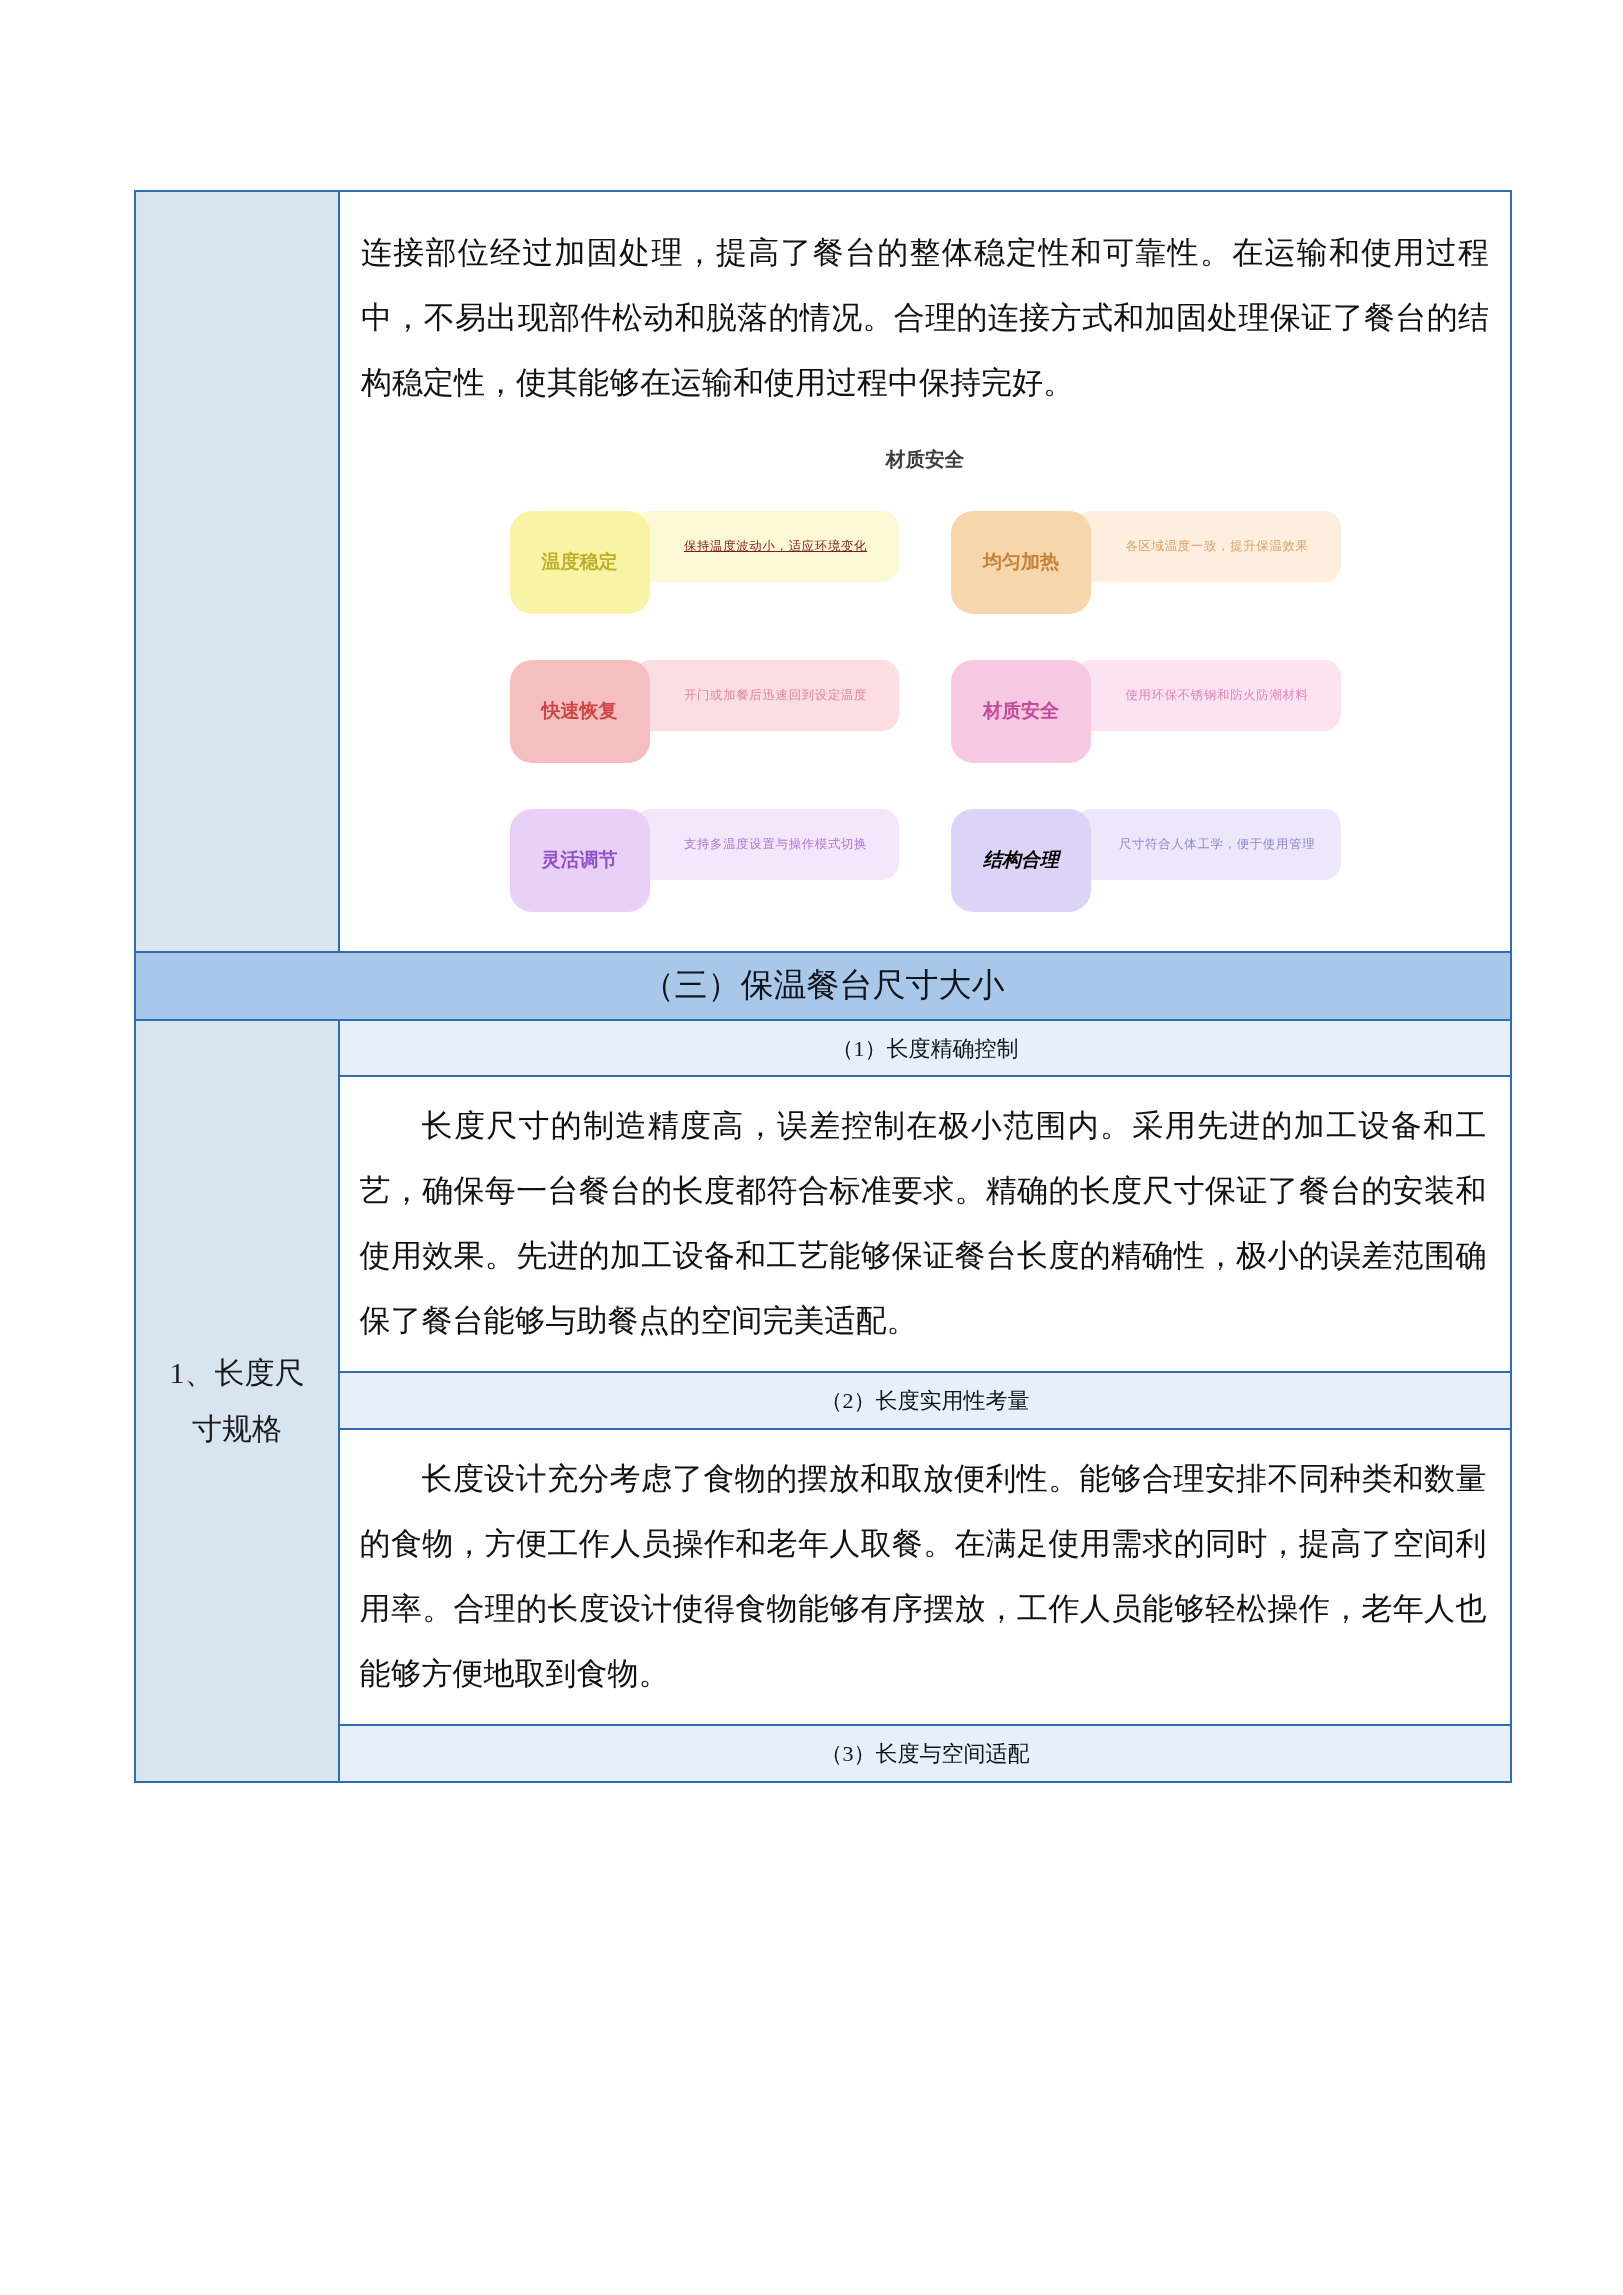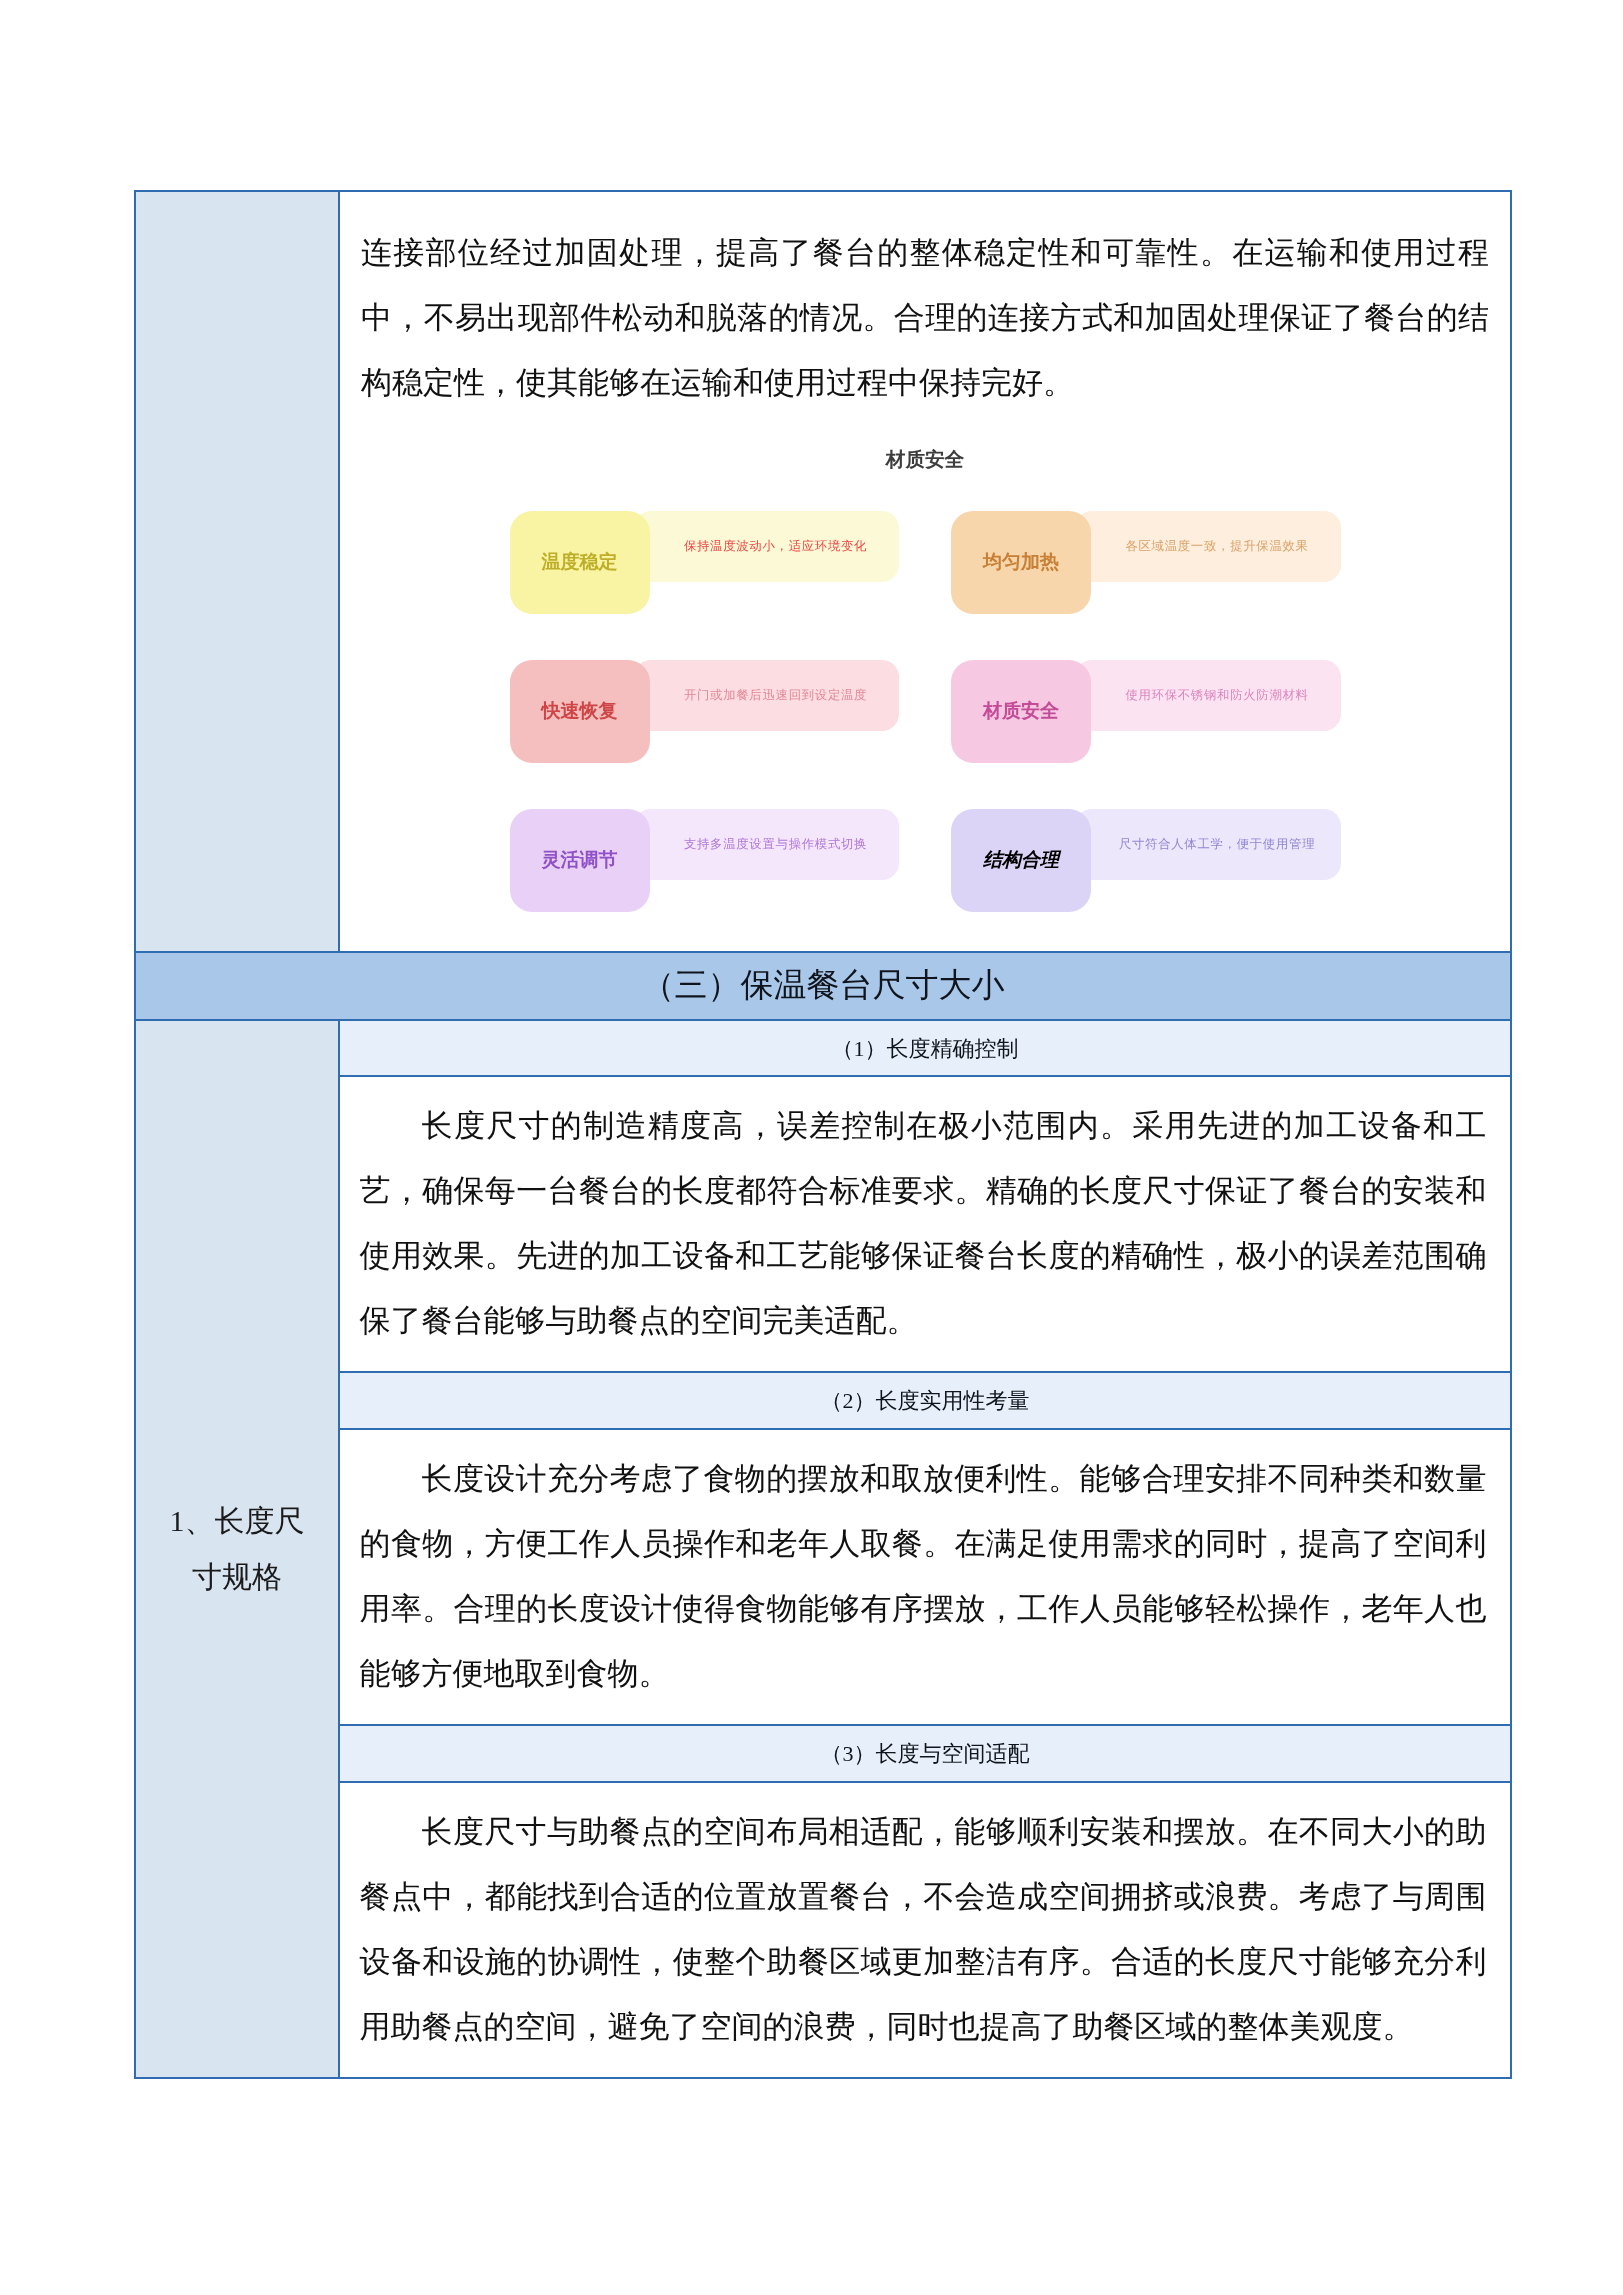--- a/index.html
+++ b/index.html
@@ -87,21 +87,21 @@
       <div class="left-cell" style="background: rgb(217, 228, 241);"></div>
       <div class="content-cell">
         <p class="para">连接部位经过加固处理，提高了餐台的整体稳定性和可靠性。在运输和使用过程中，不易出现部件松动和脱落的情况。合理的连接方式和加固处理保证了餐台的结构稳定性，使其能够在运输和使用过程中保持完好。</p>
 
         <div class="diagram">
           <div class="diagram-title">材质安全</div>
           <div class="cards">
 
             <div class="card">
               <div class="card-label" style="background: rgb(248, 244, 163); color: rgb(191, 174, 42);">温度稳定</div>
-              <div class="card-desc" style="background: rgb(252, 250, 214); color: #ef4444;">保持温度波动小，适应环境变化</div>
+              <div class="card-desc" style="background: rgb(252, 250, 214); color: #7f1d1d; text-decoration: underline;">保持温度波动小，适应环境变化</div>
             </div>
 
             <div class="card">
               <div class="card-label" style="background: rgb(248, 214, 171); color: rgb(199, 127, 53);">均匀加热</div>
               <div class="card-desc" style="background: rgb(253, 238, 221); color: rgb(219, 162, 104);">各区域温度一致，提升保温效果</div>
             </div>
 
             <div class="card">
               <div class="card-label" style="background: rgb(246, 191, 191); color: rgb(207, 69, 69);">快速恢复</div>
               <div class="card-desc" style="background: rgb(251, 221, 226); color: rgb(226, 136, 150);">开门或加餐后迅速回到设定温度</div>
@@ -139,22 +139,19 @@
         <div class="para-block">
           <p class="para indent">长度尺寸的制造精度高，误差控制在极小范围内。采用先进的加工设备和工艺，确保每一台餐台的长度都符合标准要求。精确的长度尺寸保证了餐台的安装和使用效果。先进的加工设备和工艺能够保证餐台长度的精确性，极小的误差范围确保了餐台能够与助餐点的空间完美适配。</p>
         </div>
 
         <div class="subheader" style="background: rgb(231, 240, 250);">（2）长度实用性考量</div>
         <div class="para-block">
           <p class="para indent">长度设计充分考虑了食物的摆放和取放便利性。能够合理安排不同种类和数量的食物，方便工作人员操作和老年人取餐。在满足使用需求的同时，提高了空间利用率。合理的长度设计使得食物能够有序摆放，工作人员能够轻松操作，老年人也能够方便地取到食物。</p>
         </div>
 
         <div class="subheader" style="background: rgb(231, 240, 250);">（3）长度与空间适配</div>
-        <div class="para-block">
-          <p class="para indent">长度尺寸与助餐点的空间布局相适配，能够顺利安装和摆放。在不同大小的助餐点中，都能找到合适的位置放置餐台，不会造成空间拥挤或浪费。考虑了与周围设备和设施的协调性，使整个助餐区域更加整洁有序。合适的长度尺寸能够充分利用助餐点的空间，避免了空间的浪费，同时也提高了助餐区域的整体美观度。</p>
-        </div>
 
       </div>
     </div>
 
   </div>
 </div>
 
 
 </body></html>

